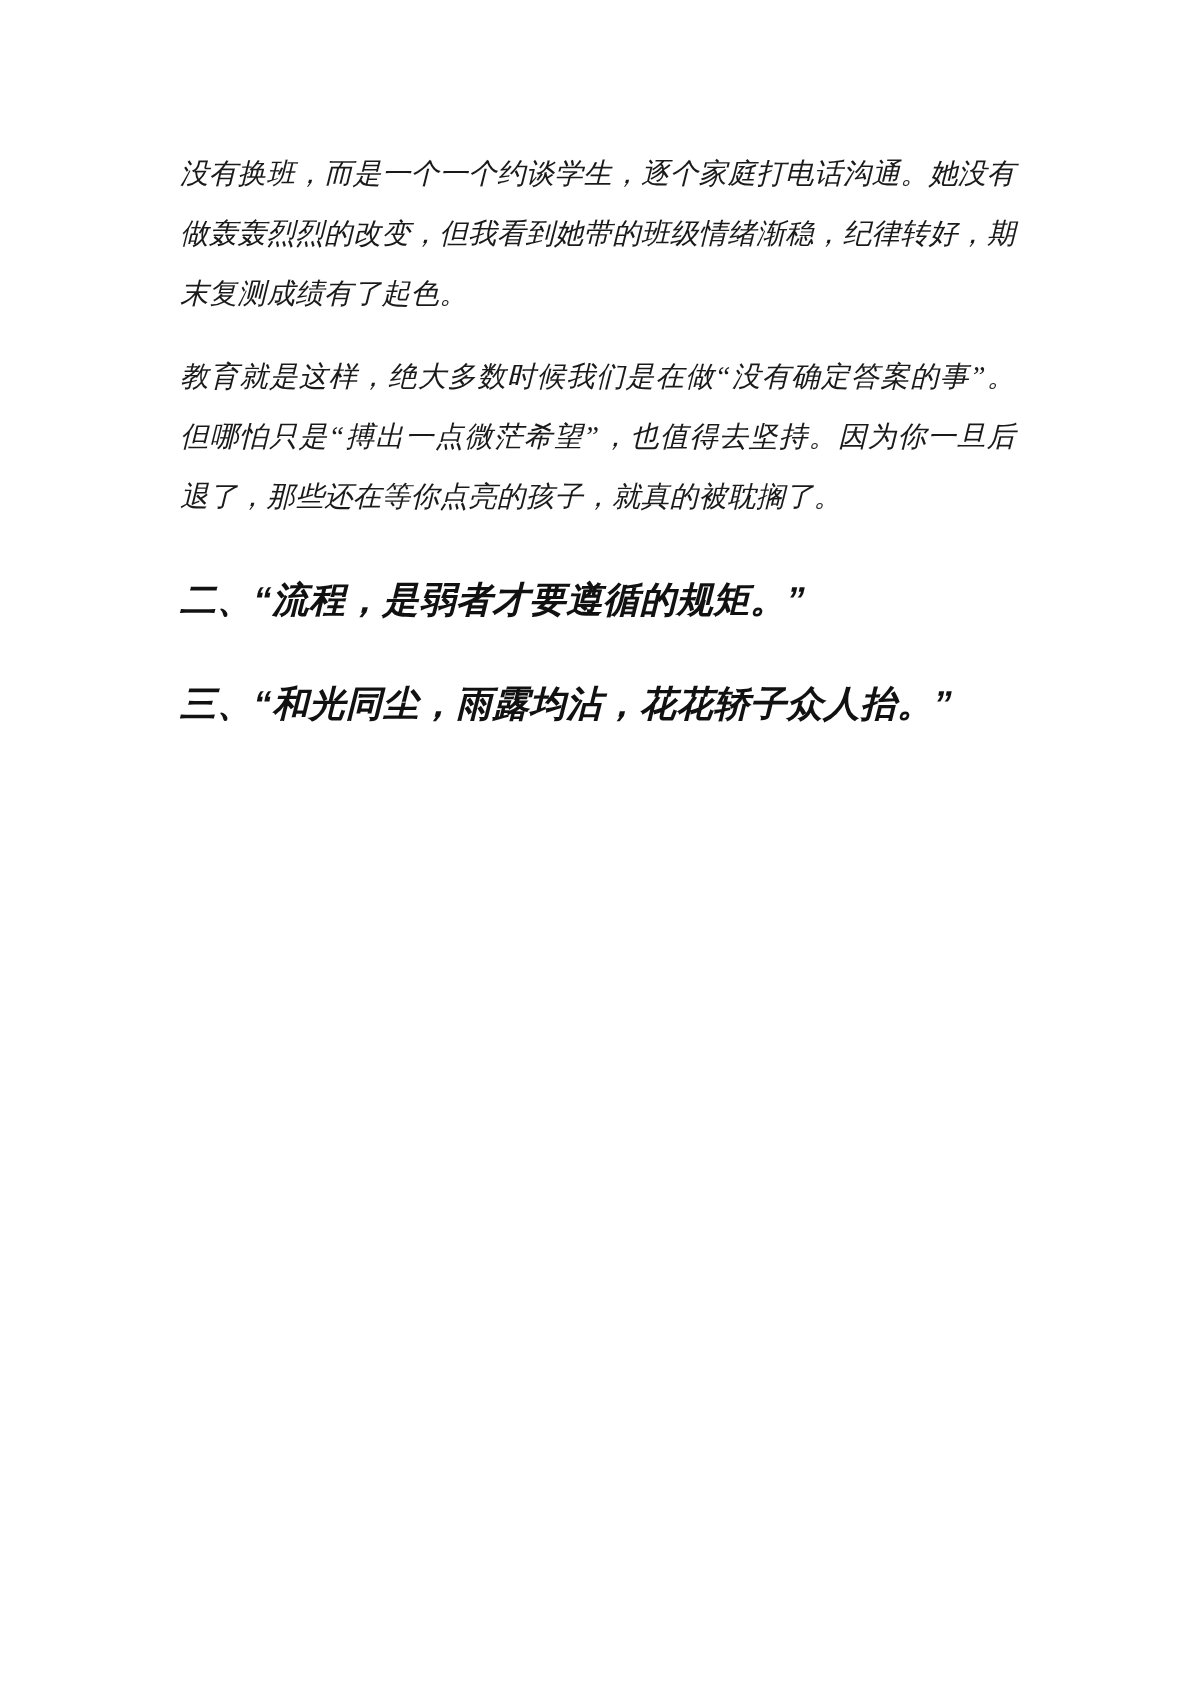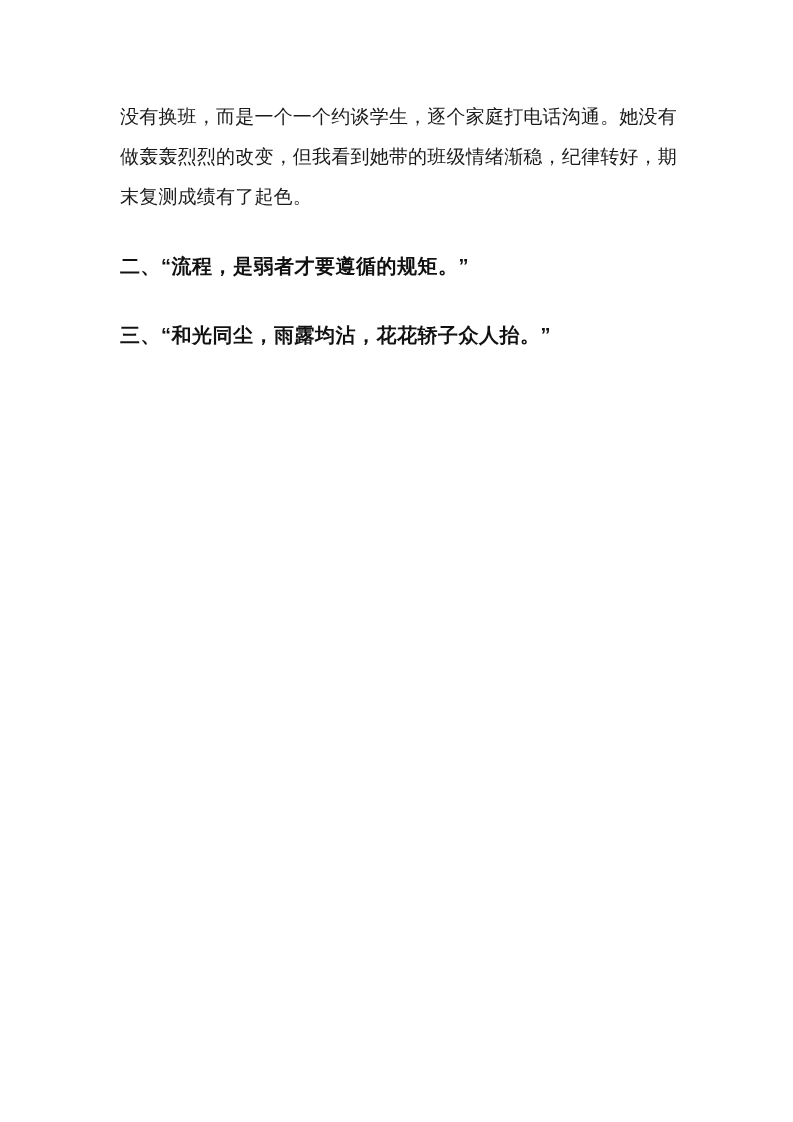--- a/index.html
+++ b/index.html
@@ -9,50 +9,52 @@
   }
   .page {
     position: relative;
     width: 793px;
     height: 1122px;
     background: #ffffff;
     box-sizing: border-box;
     padding: 97px 116px 0 120px;
     overflow: hidden;
     color: #1a1a1a;
+    font-style: italic;
   }
   .body-para {
     font-family: "Liberation Serif", "DejaVu Serif", serif;
     font-size: 19px;
     line-height: 40px;
     letter-spacing: 0.2px;
     text-align: justify;
     text-justify: inter-ideograph;
     margin: 0 0 15px 0;
     color: #1a1a1a;
   }
   .section-heading {
     font-family: "Liberation Sans", "DejaVu Sans", sans-serif;
-    font-size: 20px;
+    font-size: 24px;
     font-weight: 700;
     line-height: 40px;
     letter-spacing: 0.5px;
     text-align: left;
     margin: 29px 0 14px 0;
     color: #111111;
   }
   
   .page > *:first-child { margin-top: 0; }
 </style>
 </head>
 <body>
 
 <div class="page">
   <p class="body-para">没有换班，而是一个一个约谈学生，逐个家庭打电话沟通。她没有做轰轰烈烈的改变，但我看到她带的班级情绪渐稳，纪律转好，期末复测成绩有了起色。</p>
 
+  <p class="body-para">教育就是这样，绝大多数时候我们是在做“没有确定答案的事”。但哪怕只是“搏出一点微茫希望”，也值得去坚持。因为你一旦后退了，那些还在等你点亮的孩子，就真的被耽搁了。</p>
 
   <h2 class="section-heading">二、“流程，是弱者才要遵循的规矩。”</h2>
 
 
 
 
   <h2 class="section-heading">三、“和光同尘，雨露均沾，花花轿子众人抬。”</h2>
 </div>
 
 </body></html>

